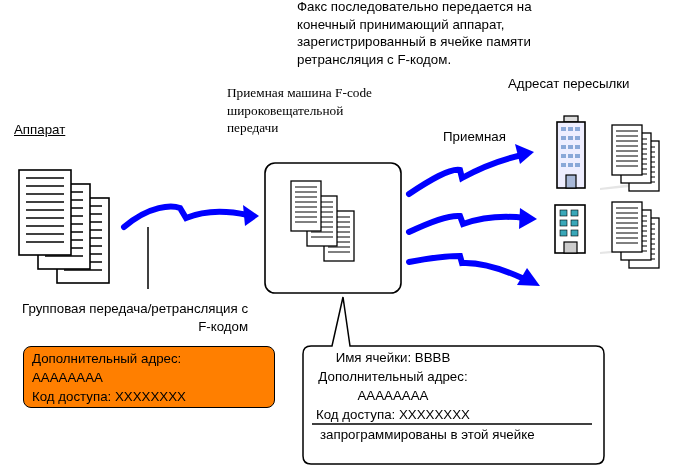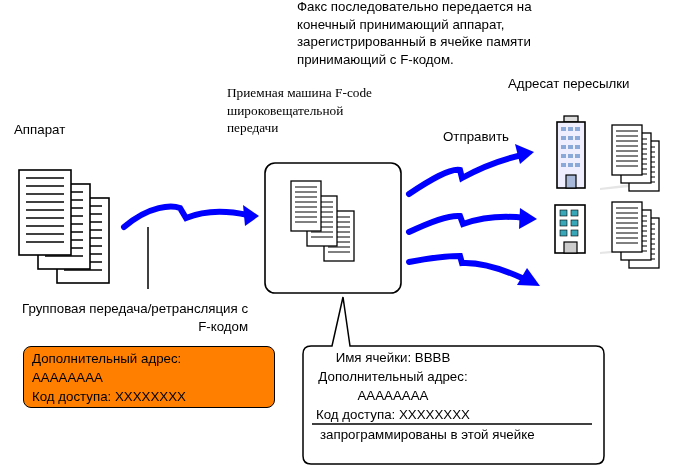--- a/index.html
+++ b/index.html
@@ -120,32 +120,32 @@
   </g>
 
   <path d="M311,346 L332,346 L343,297 L350,346 L596,346 Q604,346 604,354 L604,456 Q604,464 596,464 L311,464 Q303,464 303,456 L303,354 Q303,346 311,346 Z" fill="#fff" stroke="#000" stroke-width="1.5"></path>
   <line x1="312" y1="424" x2="592" y2="424" stroke="#000" stroke-width="1.3"></line>
 </svg>
 
 <div class="txt" style="left:297px;top:-2px;">
   <div>Факс последовательно передается на</div>
   <div>конечный принимающий аппарат,</div>
   <div>зарегистрированный в ячейке памяти</div>
-  <div>принимающий с F-кодом.</div>
+  <div>ретрансляция с F-кодом.</div>
 </div>
 
 <div class="txt" style="left:227px;top:84px;font-family:Liberation Serif, serif;">
   <div>Приемная машина F-code</div>
   <div>широковещательной</div>
   <div>передачи</div>
 </div>
 
-<div class="txt" style="left:14px;top:121px;">Аппарат</div>
+<div class="txt" style="left:14px;top:121px;text-decoration:underline;">Аппарат</div>
 <div class="txt" style="left:508px;top:75px;">Адресат пересылки</div>
-<div class="txt" style="left:443px;top:128px;">Отправить</div>
+<div class="txt" style="left:443px;top:128px;">Приемная</div>
 
 <div class="txt" style="left:22px;top:300px;text-align:right;">
   <div>Групповая передача/ретрансляция с</div>
   <div>F-кодом</div>
 </div>
 
 <div class="box-orange">
   <div>Дополнительный адрес:</div>
   <div>AAAAAAAA</div>
   <div>Код доступа: XXXXXXXX</div>

